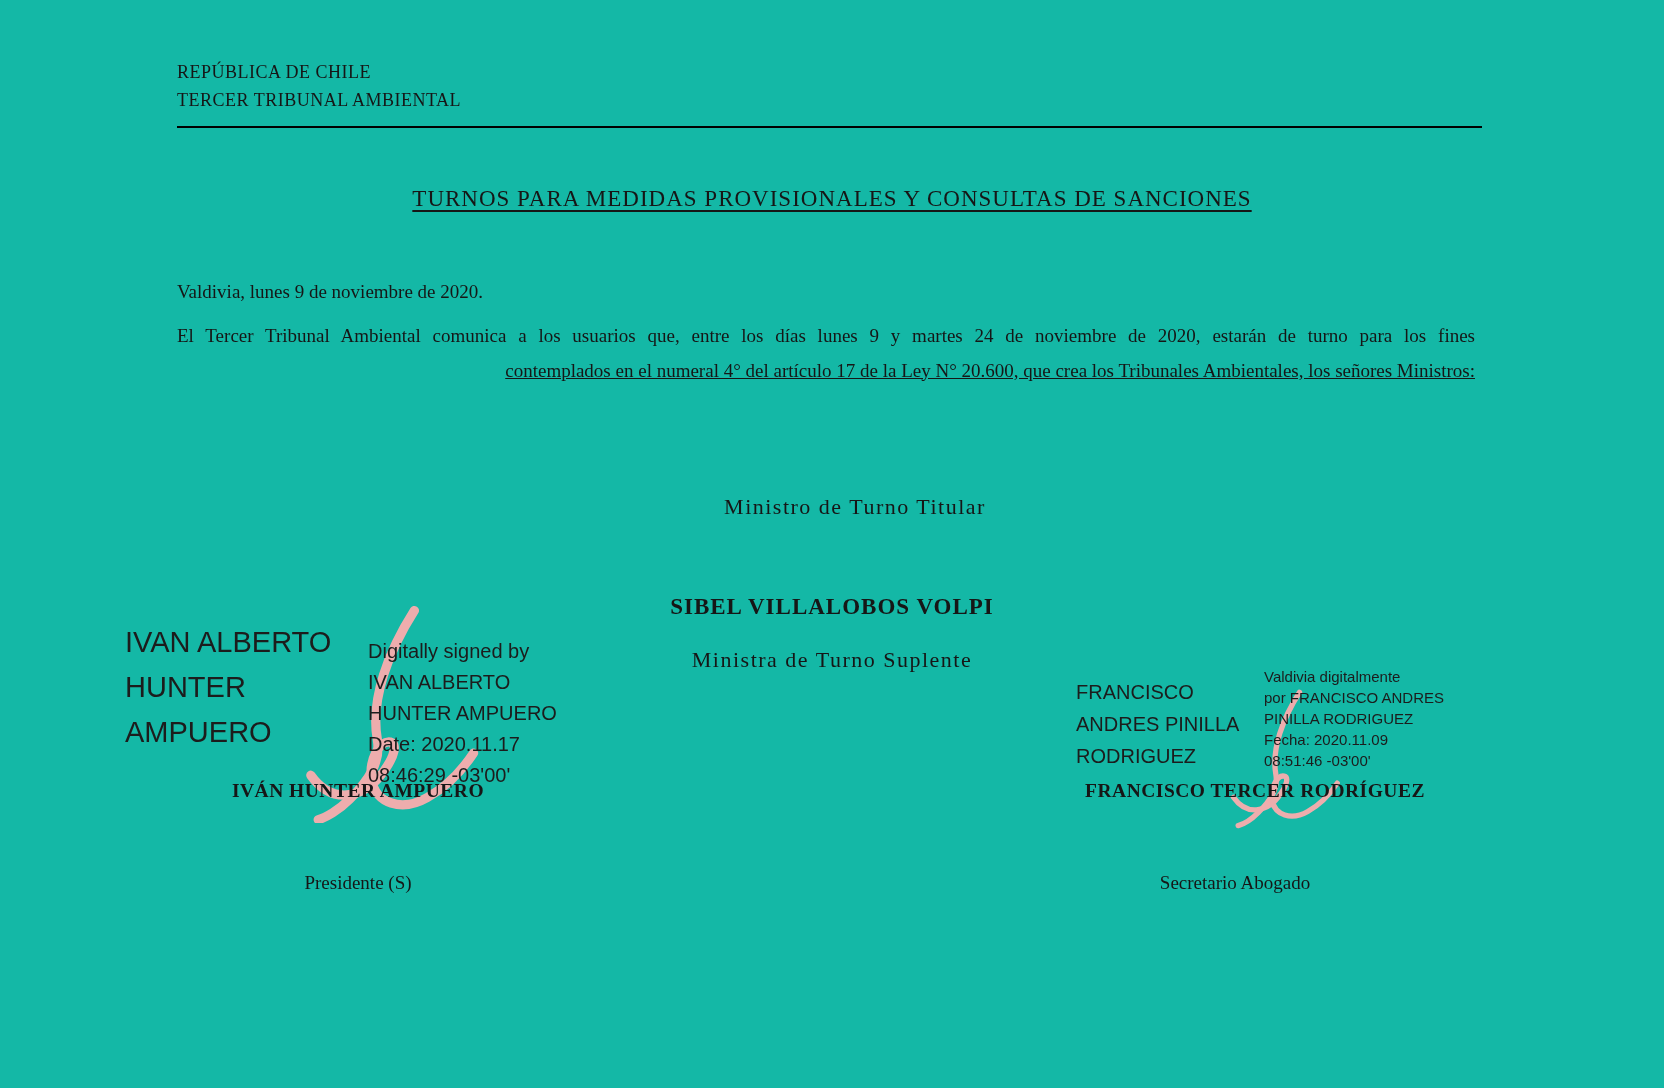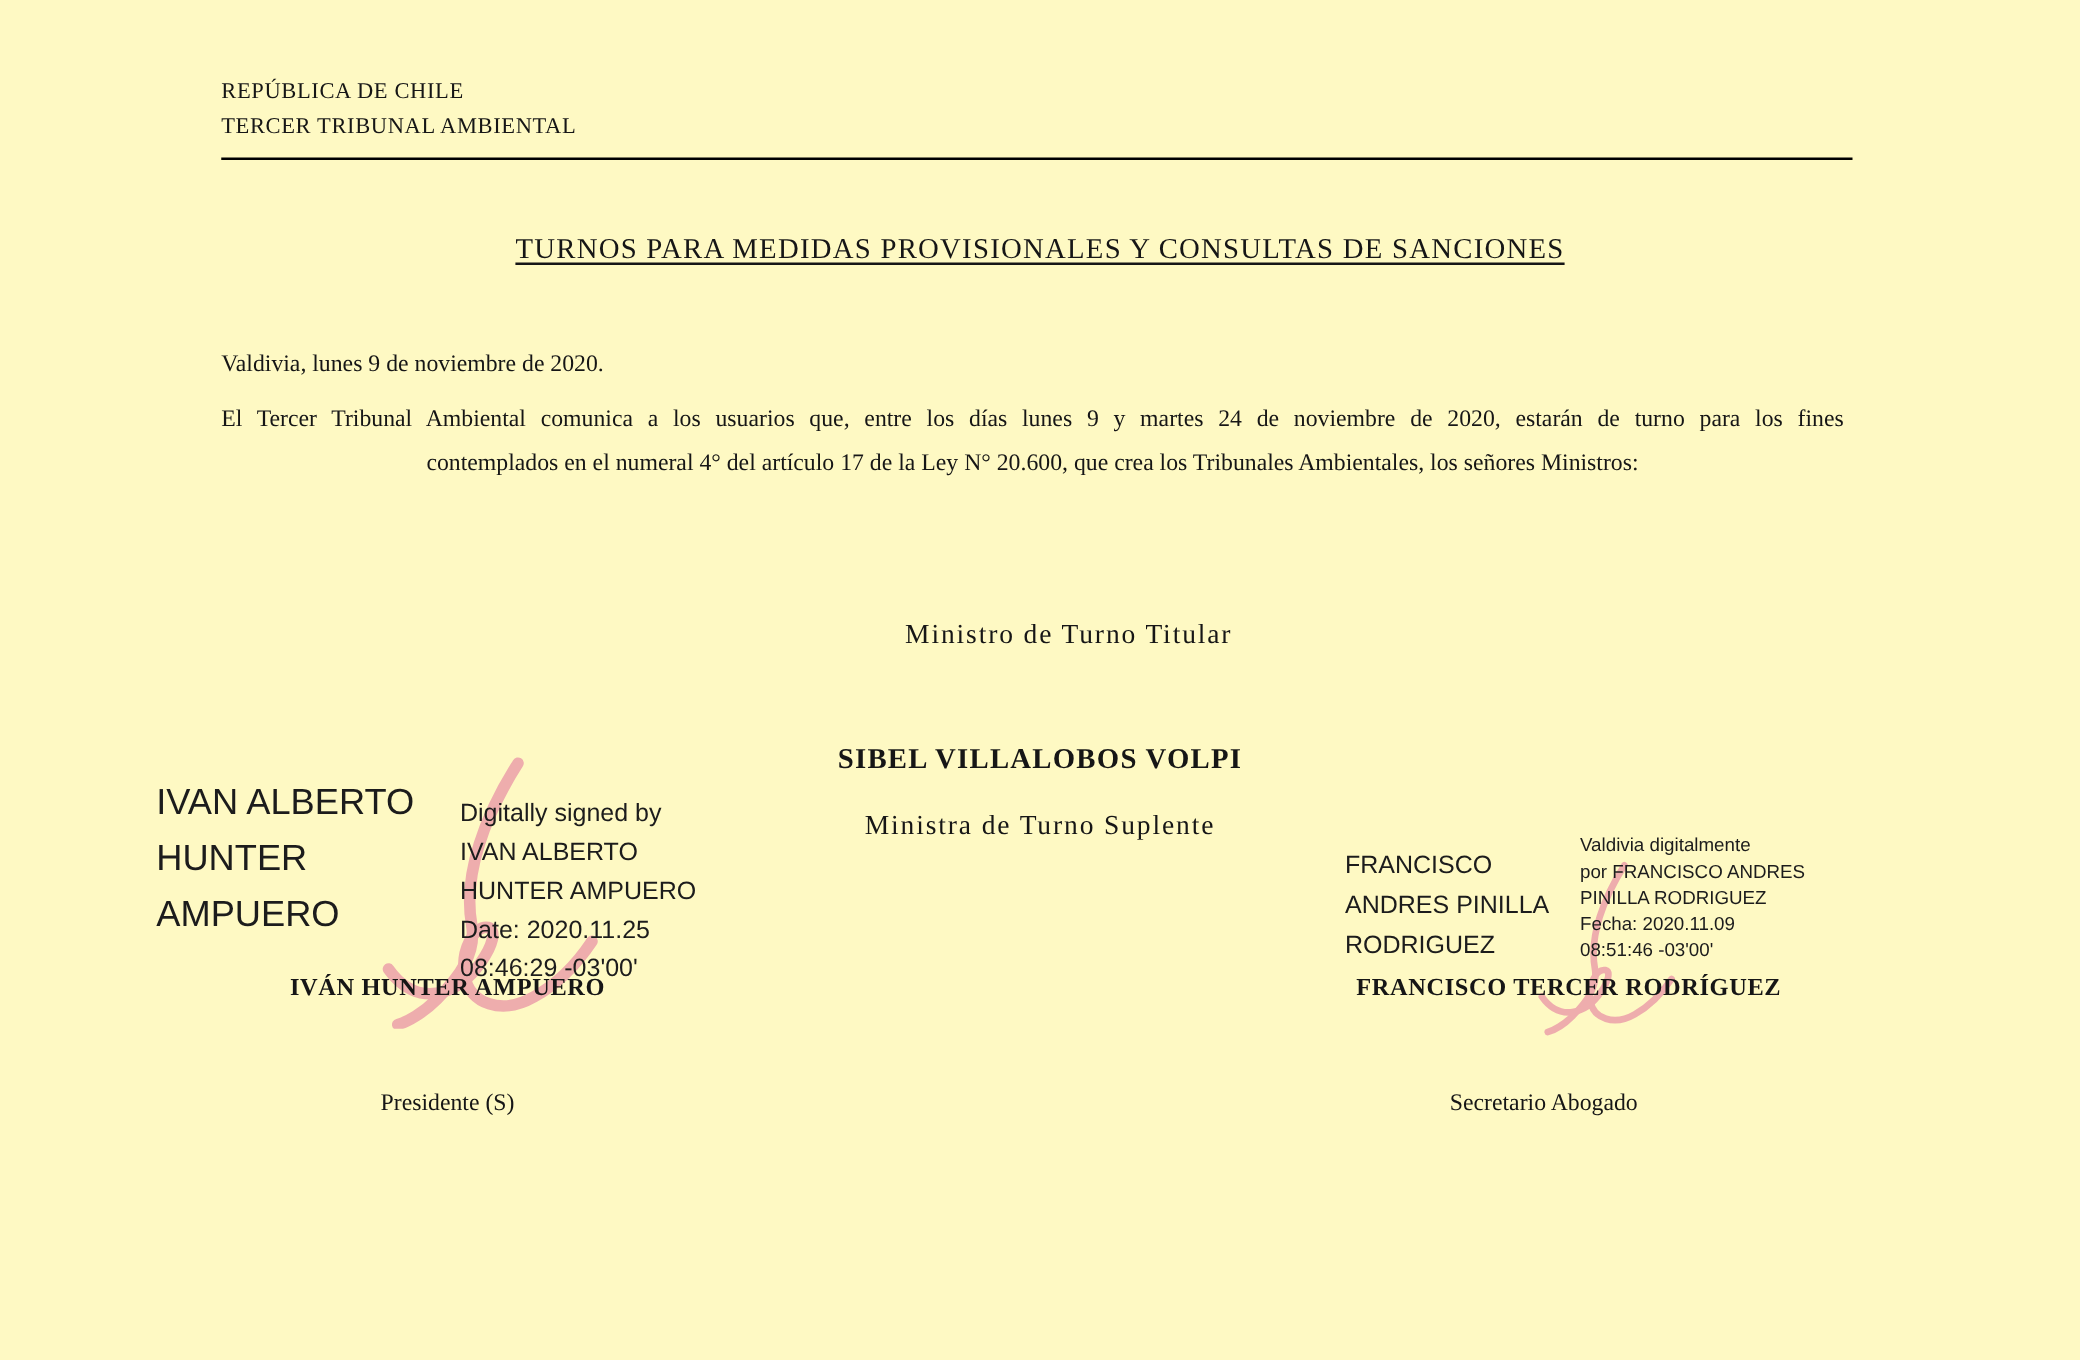--- a/index.html
+++ b/index.html
@@ -1,20 +1,20 @@
 <!DOCTYPE html>
 <html><head>
 <meta charset="utf-8">
 <style>
   html, body { margin: 0; padding: 0; background: #ffffff; }
   .page {
     position: relative;
     width: 1664px;
     height: 1088px;
-    background: #fef9c3;
+    background: #14b8a6;
     font-family: "Liberation Serif", serif;
     color: #161616;
     overflow: hidden;
   }
   .abs { position: absolute; }
 
   .header-block {
     left: 177px; top: 58px;
     font-size: 18px; line-height: 28px;
     letter-spacing: 0.5px;
@@ -35,21 +35,21 @@
   }
   .date-line {
     left: 177px; top: 281px;
     font-size: 19px;
   }
   .body-par {
     left: 177px; top: 319px; width: 1298px;
     font-size: 19px; line-height: 34.5px;
   }
   .body-line-1 { text-align: justify; text-align-last: justify; }
-  .body-line-2 { text-align: center; }
+  .body-line-2 { text-align: right; text-decoration: underline; }
 
   .minister-name {
     left: 0; width: 1664px; text-align: center;
     font-size: 23px; font-weight: bold; letter-spacing: 1px;
   }
   .minister-role {
     left: 0; width: 1664px; text-align: center;
     font-size: 22px; letter-spacing: 1.5px;
   }
   .m1-name { top: 438px; }
@@ -122,21 +122,21 @@
   </div>
   <div class="abs stamp-big stamp-big-left">
     <div>IVAN ALBERTO</div>
     <div>HUNTER</div>
     <div>AMPUERO</div>
   </div>
   <div class="abs stamp-detail stamp-detail-left">
     <div>Digitally signed by</div>
     <div>IVAN ALBERTO</div>
     <div>HUNTER AMPUERO</div>
-    <div>Date: 2020.11.25</div>
+    <div>Date: 2020.11.17</div>
     <div>08:46:29 -03'00'</div>
   </div>
   <div class="abs printed-role printed-role-left">Presidente (S)</div>
   <div class="abs printed-name printed-name-left">IVÁN HUNTER AMPUERO</div>
 
   <div class="abs flourish-right">
     <svg viewBox="0 0 100 120" fill="none">
       <path d="M64,6 C50,28 40,54 44,76 C46,88 39,98 29,108 C23,114 16,118 12,119" stroke-width="4.5" stroke-linecap="round" fill="none" stroke="#eeadad"></path>
       <path d="M8,95 C20,112 38,107 48,92 C53,85 55,78 51,77 C45,76 39,87 41,98 C43,110 57,115 71,107 C82,101 90,92 96,83" stroke-width="4.5" stroke-linecap="round" fill="none" stroke="#eeadad"></path>
     </svg>

